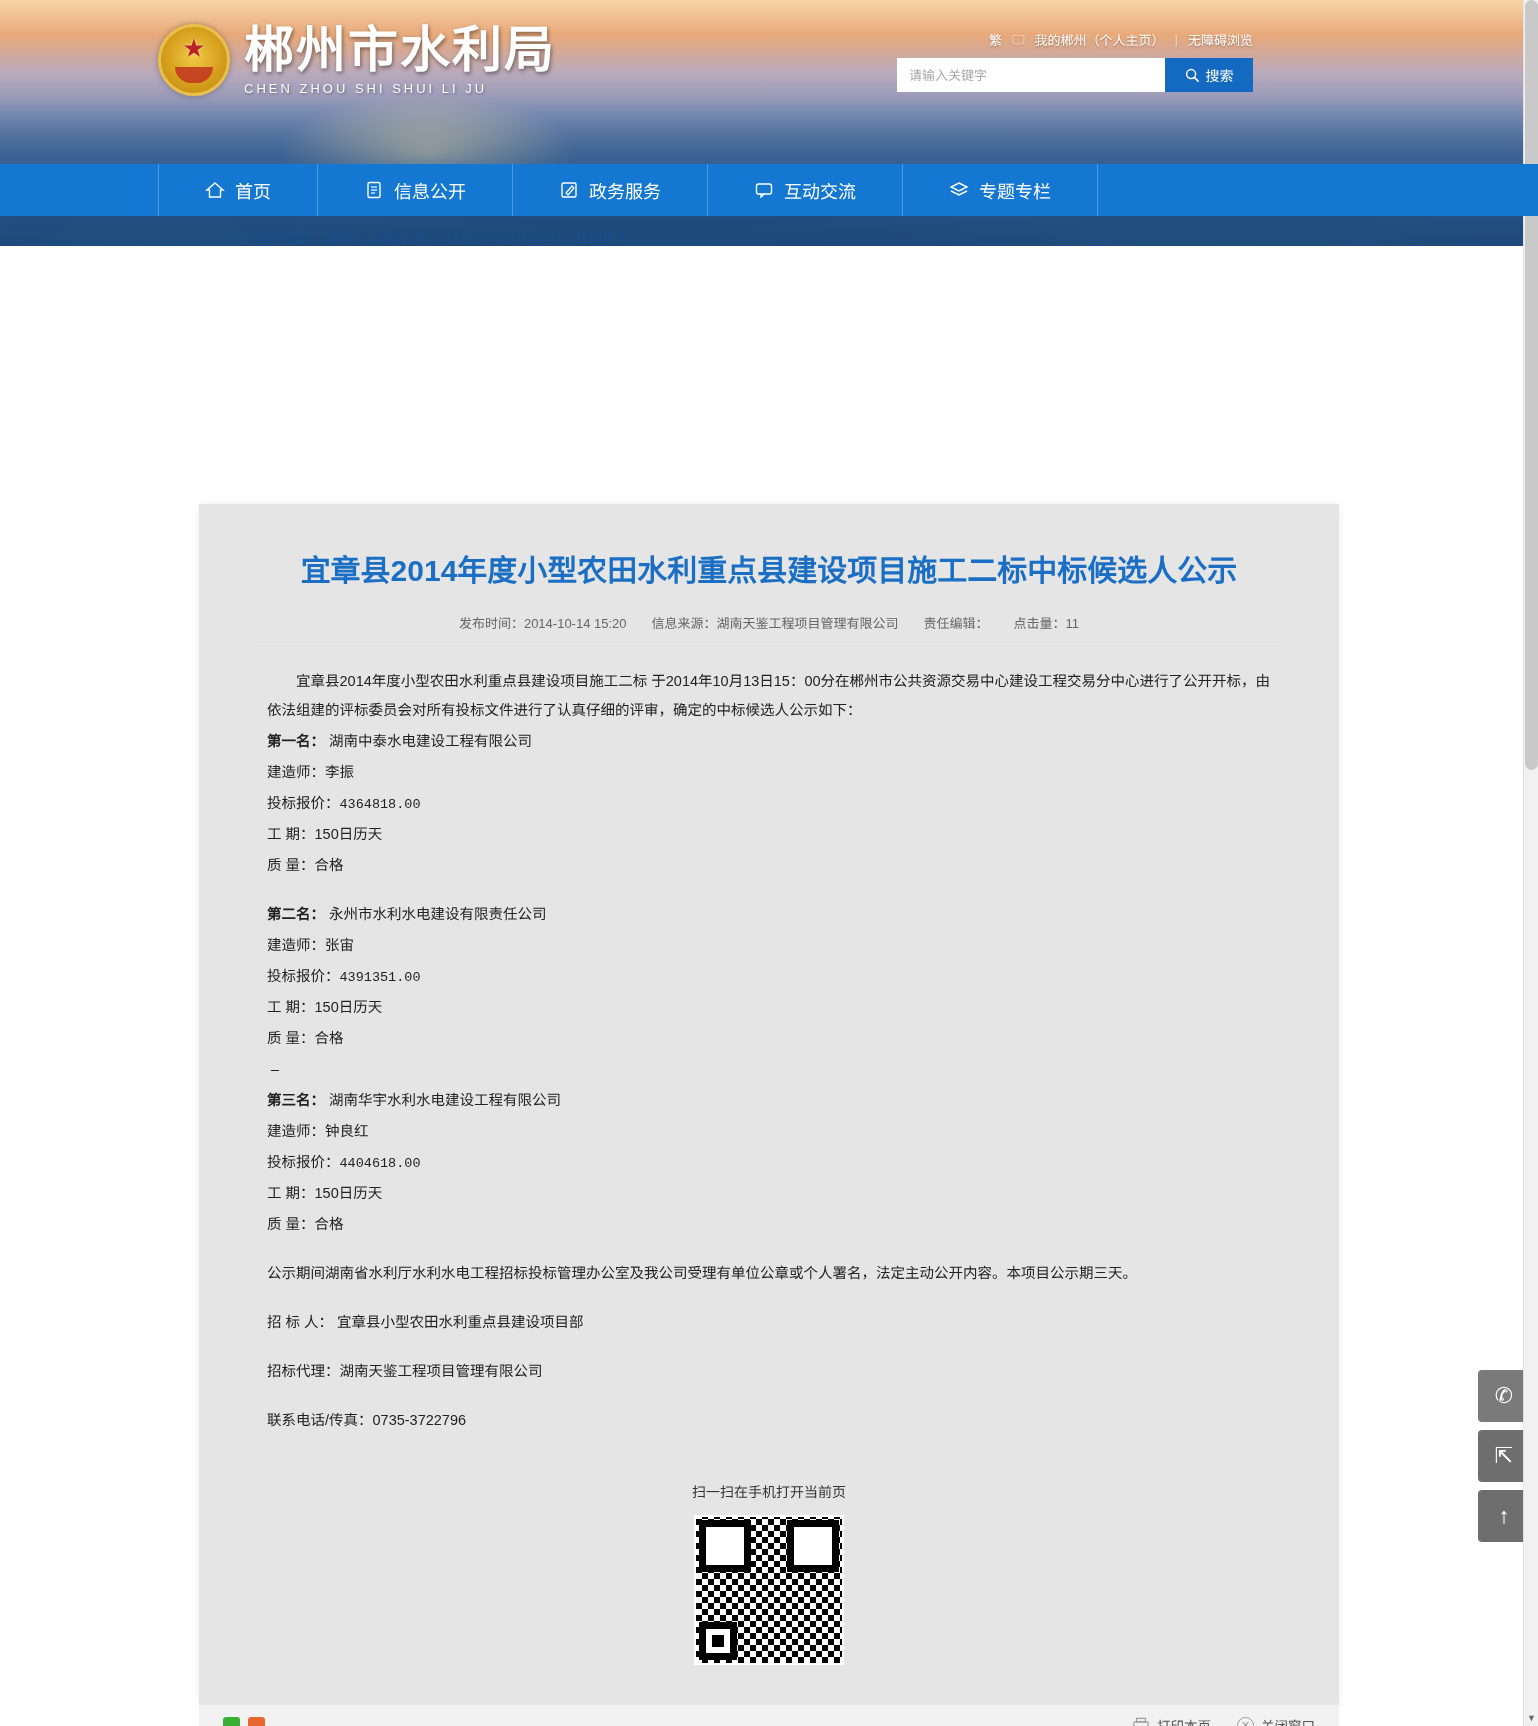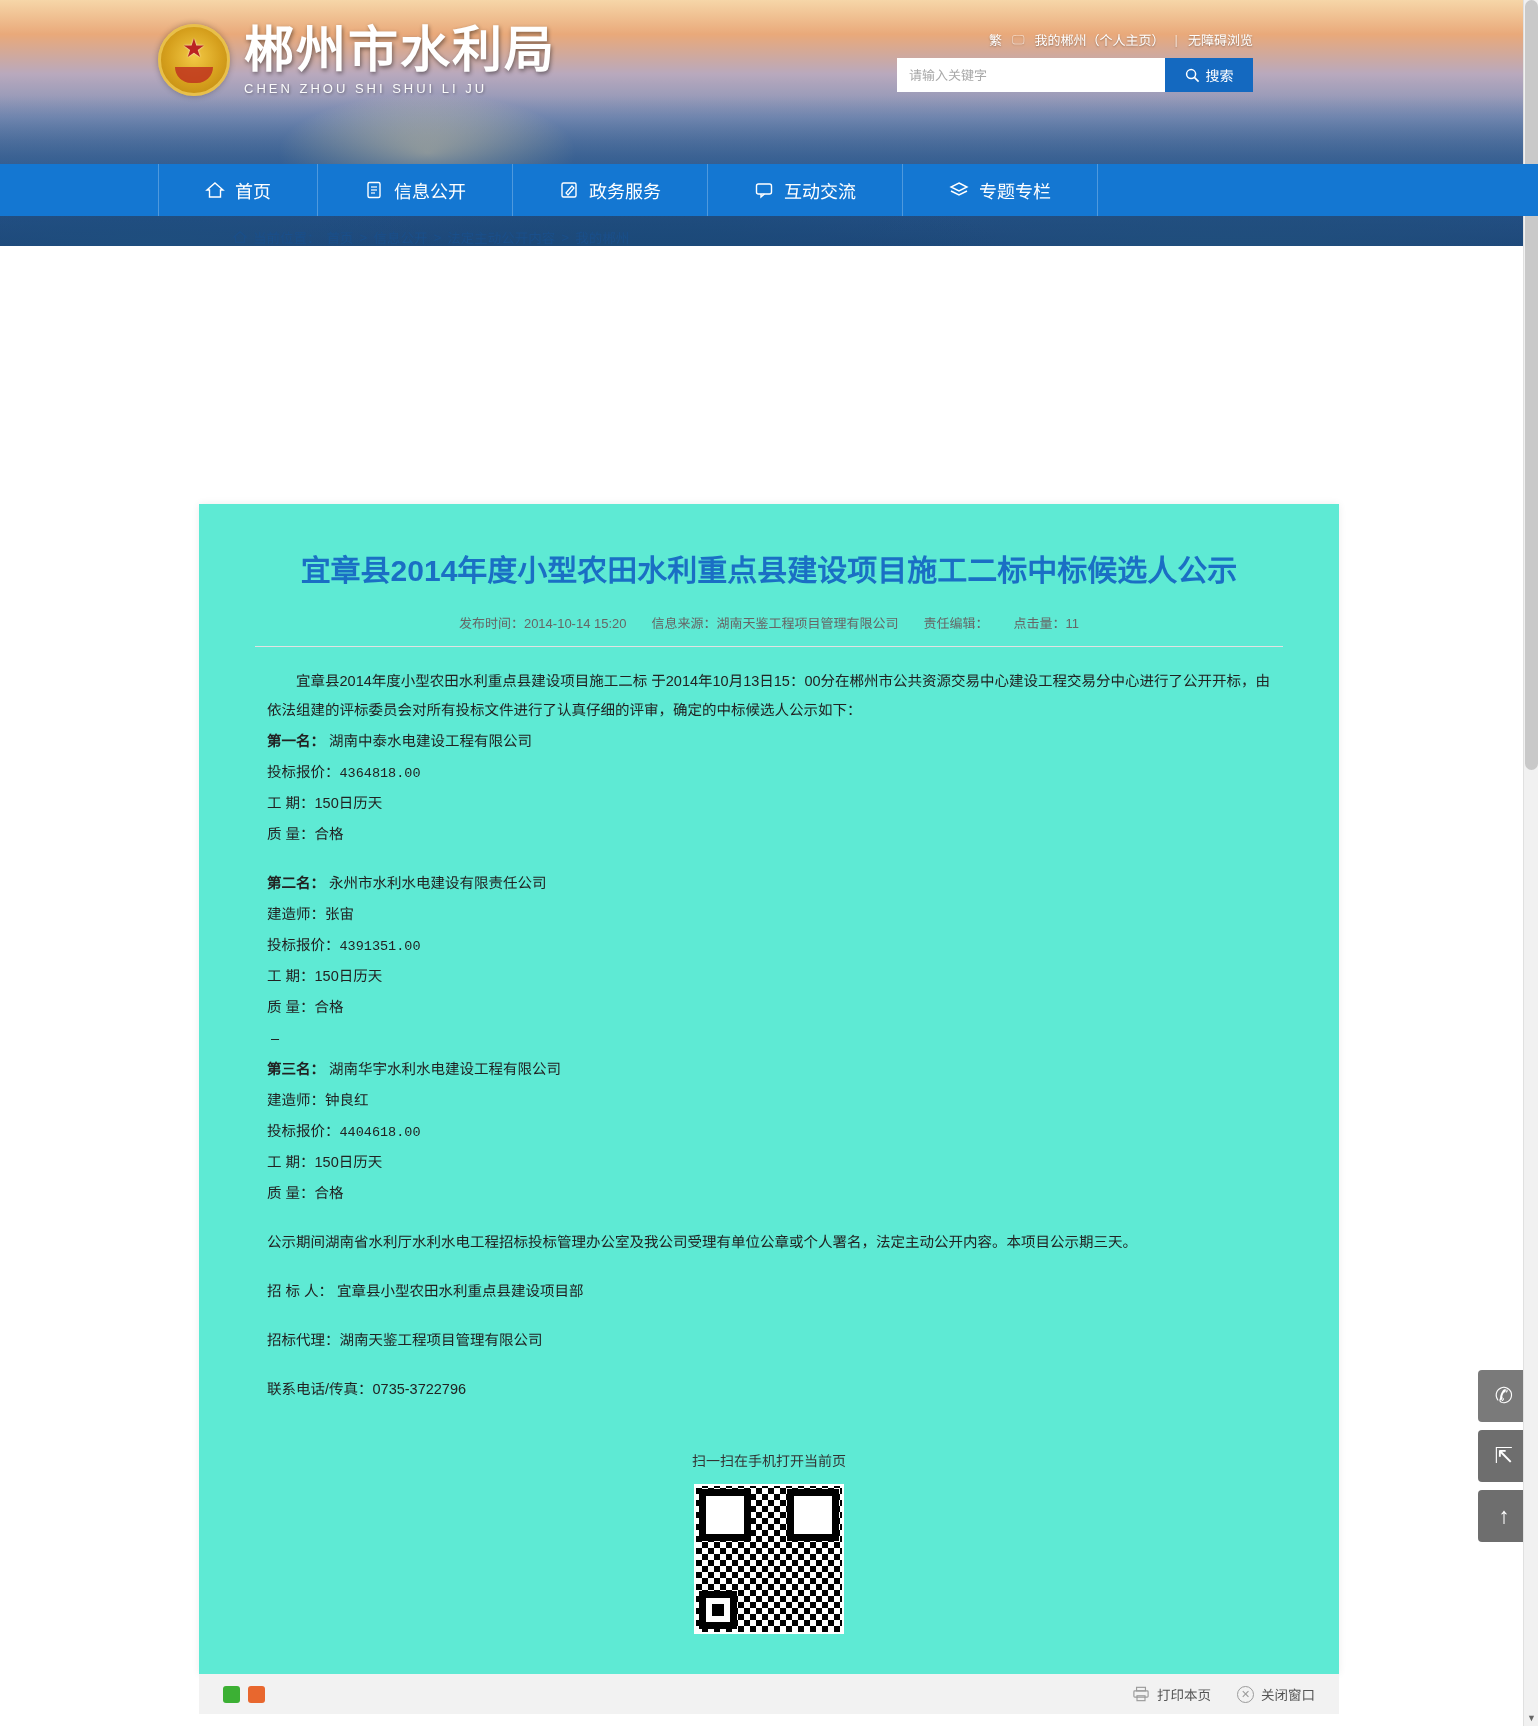--- a/index.html
+++ b/index.html
@@ -96,21 +96,21 @@
     position:absolute; top:216px; left:16px; width:100%; height:42px; z-index:4;
   }
   .crumb {
     width:1140px; margin:0 auto; height:42px; display:flex; align-items:center;
     color:#1a4f8a; font-size:13.5px; gap:6px; padding-left:18px;
   }
   .crumb a { color:#1a4f8a; text-decoration:none; }
   
   .page-body { padding-top:258px; background:#fff; }
   .content {
-    width:1140px; margin:0 auto; background:#5eead4; padding:28px 56px 10px;
+    width:1140px; margin:0 auto; background:#e5e5e5; padding:28px 56px 10px;
   }
   .art-title {
     color:#1a6fc4; font-size:30px; font-weight:bold; text-align:center;
     line-height:1.5; margin:16px 0 20px;
   }
   .art-meta {
     display:flex; justify-content:center; gap:25px; font-size:13px; color:#666;
     padding-bottom:14px; border-bottom:1px solid #e2e2e2;
   }
   .art-body { padding:20px 12px 30px; font-size:14.5px; color:#222; line-height:2.0; }
@@ -290,20 +290,23 @@
 
     <div class="art-body">
 
       <p class="p-indent">宜章县2014年度小型农田水利重点县建设项目施工二标  于2014年10月13日15：00分在郴州市公共资源交易中心建设工程交易分中心进行了公开开标，由依法组建的评标委员会对所有投标文件进行了认真仔细的评审，确定的中标候选人公示如下：</p>
 
       <p>
         <b>第一名：</b>
         <span>湖南中泰水电建设工程有限公司</span>
       </p>
       <p>
+        <span>建造师：</span><span>李振</span>
+      </p>
+      <p>
         <span>投标报价：</span><span class="mono">4364818.00</span>
       </p>
       <p>
         <span>工      期：</span><span>150日历天</span>
       </p>
       <p>
         <span>质      量：</span><span>合格</span>
       </p>
 
       <div class="gap"></div>

